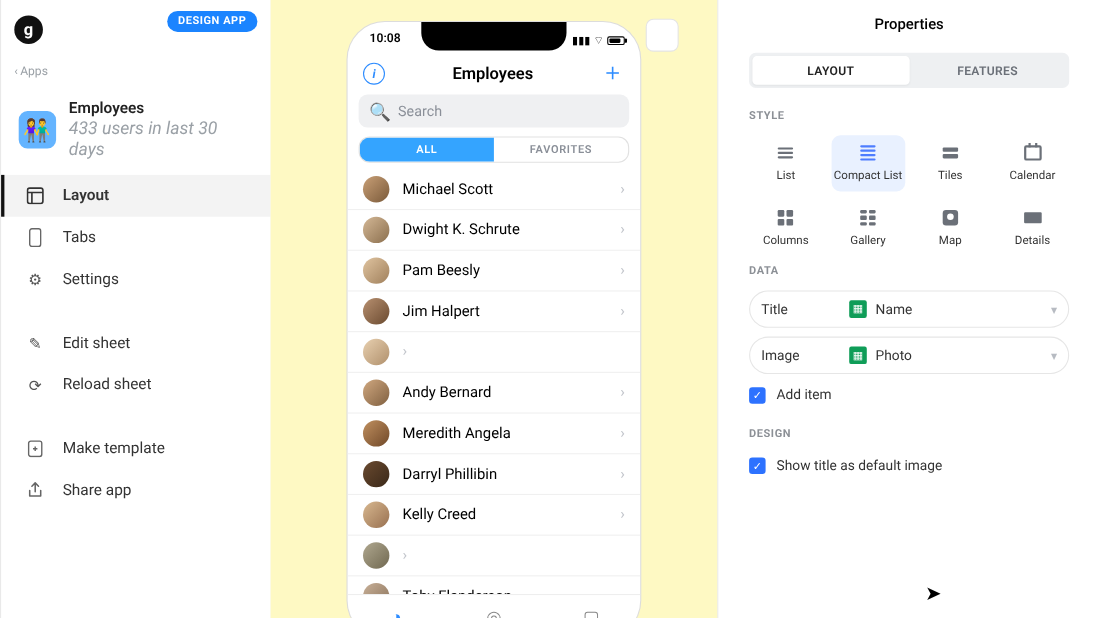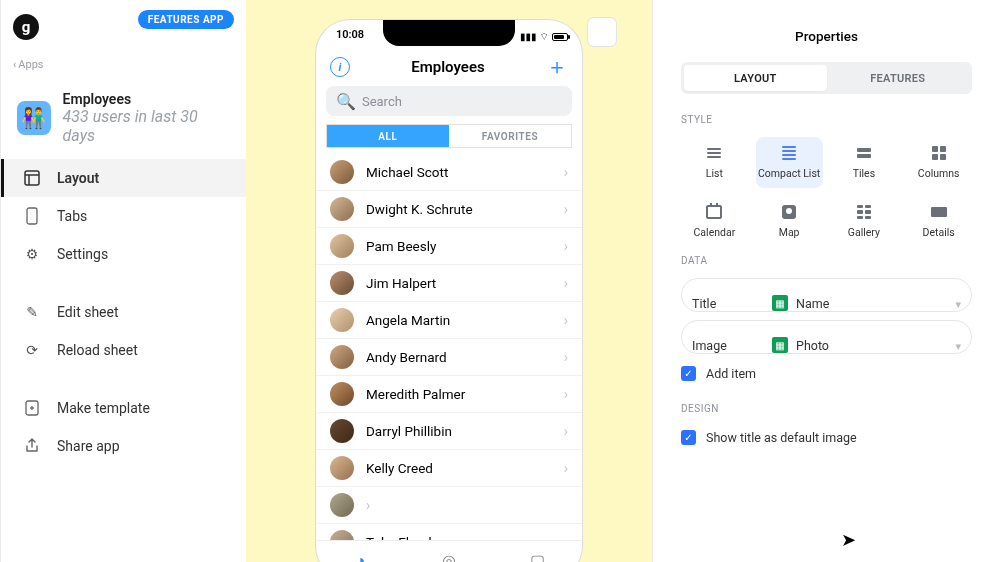--- a/index.html
+++ b/index.html
@@ -31,44 +31,44 @@
   .battery { width:16px; height:8px; border:1px solid #000; border-radius:2px; position:relative;}
   .battery::after{content:""; width:10px; height:4px; background:#000; position:absolute; top:1px; left:1px; border-radius:1px;}
   .battery::before{content:""; width:2px; height:4px; background:#000; position:absolute; right:-3px; top:1px; border-radius:1px;}
   .nav-bar { display:flex; align-items:center; justify-content:space-between; padding:2px 14px 8px;}
   .nav-title { font-size:15px; font-weight:600;}
   .info-icon { width:20px; height:20px; border:1.5px solid #2d8cff; border-radius:50%; color:#2d8cff; display:flex; align-items:center; justify-content:center; font-size:11px; font-weight:700; font-style:italic;}
   .plus-icon { color:#2d8cff; font-size:22px; font-weight:300; line-height:1;}
   .search-wrap { padding:0 10px 8px;}
   .search-field { width:100%; height:30px; background:#eff0f2; border-radius:8px; display:flex; align-items:center; gap:6px; padding:0 10px; color:#8a8f98;}
   .seg-wrap { padding:0 10px 6px;}
-  .seg { display:flex; border:1px solid #e1e1e1; border-radius:0; overflow:hidden; height:24px;}
+  .seg { display:flex; border:1px solid #e1e1e1; border-radius:10px; overflow:hidden; height:24px;}
   .seg-btn { flex:1; font-size:10px; letter-spacing:.6px; font-weight:600; display:flex; align-items:center; justify-content:center; color:#8a8f98;}
   .seg-btn.active { background:#34a4ff; color:#fff;}
   .list { flex:1; overflow:hidden;}
   .li { display:flex; align-items:center; gap:12px; padding:6px 14px; border-bottom:1px solid #f0f0f0;}
   .li-avatar { width:24px; height:24px; border-radius:50%; background:linear-gradient(135deg,#c7b49a,#8a6e5a); flex-shrink:0;}
   .li-name { flex:1; font-size:13.5px;}
   .chev { color:#c3c6cc; font-size:14px;}
   .tabbar { height:40px; border-top:1px solid #eee; display:flex; align-items:center; justify-content:space-around;}
   .tabbar .tb { width:22px; height:22px; display:flex; align-items:center; justify-content:center;}
 
   
-  .panel { width:348px; background:#fff; border-left:1px solid #e9e9e9; padding:14px 28px; overflow:hidden;}
+  .panel { width:348px; background:#fff; border-left:1px solid #e9e9e9; padding:0 28px; overflow:hidden;}
   .panel-title { text-align:center; font-size:13.5px; font-weight:500; padding:14px 0 18px;}
   .seg2 { display:flex; background:#eef0f2; border-radius:6px; padding:3px; height:32px; margin-bottom:20px;}
   .seg2-btn { flex:1; font-size:11px; font-weight:600; letter-spacing:.3px; display:flex; align-items:center; justify-content:center; border-radius:4px; color:#6b7078;}
   .seg2-btn.active { background:#fff; color:#222; box-shadow:0 1px 2px rgba(0,0,0,.05);}
-  .section-label { font-size:10px; font-weight:400; letter-spacing:.5px; color:#8c9096; margin:8px 0 12px;}
+  .section-label { font-size:10px; font-weight:700; letter-spacing:.5px; color:#8c9096; margin:8px 0 12px;}
   .style-grid { display:grid; grid-template-columns:repeat(4,1fr); gap:8px 8px; margin-bottom:3px;}
   .style-cell { display:flex; flex-direction:column; align-items:center; gap:6px; padding:8px 0; border-radius:8px; cursor:pointer;}
   .style-cell.active { background:#e9f1ff;}
   .style-ico { width:20px; height:16px; display:flex; align-items:center; justify-content:center;}
   .style-lbl { font-size:10.5px; color:#333;}
-  .data-row { display:flex; align-items:flex-end; border:1px solid #e6e6e6; border-radius:17px; height:34px; margin-bottom:8px; padding:0 10px; font-size:12.5px;}
+  .data-row { display:flex; align-items:center; border:1px solid #e6e6e6; border-radius:17px; height:34px; margin-bottom:8px; padding:0 10px; font-size:12.5px;}
   .data-row .k { width:80px; color:#333;}
   .data-row .v { flex:1; display:flex; align-items:center; gap:8px; color:#333;}
   .sheet-ico { width:16px; height:16px; background:#0f9d58; border-radius:2px; display:flex; align-items:center; justify-content:center; color:#fff; font-size:10px;}
   .data-row .caret { color:#b7bbc2; font-size:11px;}
   .chk-row { display:flex; align-items:center; gap:10px; font-size:12.5px; color:#333; padding:4px 0;}
   .chk { width:15px; height:15px; background:#2d72ff; border-radius:3px; display:flex; align-items:center; justify-content:center; color:#fff; font-size:10px;}
   
   
   .bars3 { width:14px; display:flex; flex-direction:column; gap:2px;} .bars3 span{height:2px; background:#6b7078; border-radius:1px;}
   .bars3.accent span{background:#4e7dff;}
@@ -76,21 +76,21 @@
   .cal { width:16px; height:14px; border:2px solid #6b7078; border-radius:2px; position:relative;} .cal::before{content:"";position:absolute;top:-4px;left:2px;width:2px;height:4px;background:#6b7078;} .cal::after{content:"";position:absolute;top:-4px;right:2px;width:2px;height:4px;background:#6b7078;}
   .pin { width:14px; height:14px; background:#6b7078; border-radius:3px; position:relative;} .pin::after{content:"";position:absolute;top:3px;left:4px;width:6px;height:6px;background:#fff;border-radius:50%;}
   .rect { width:16px; height:10px; background:#6b7078; border-radius:1px;}
   .cursor-ptr { position:absolute; bottom:12px; right:144px; font-size:18px; color:#000;}
 </style>
 </head>
 <body>
 
 <div class="sidebar">
   <div class="sb-top">
-    <div class="upgrade">FEATURES APP</div>
+    <div class="upgrade">DESIGN APP</div>
     <div class="logo-circle">g</div>
     <div class="back-link">
       <span>‹</span>
       <span>Apps</span>
     </div>
   </div>
   <div class="sb-app">
     <div class="app-icon">👫</div>
     <div>
       <div class="app-title">Employees</div>
@@ -196,31 +196,30 @@
           <div class="li-name">Pam Beesly</div>
           <div class="chev">›</div>
         </div>
         <div class="li">
           <div class="li-avatar" style="background:linear-gradient(135deg,#b89070,#6a4a30);"></div>
           <div class="li-name">Jim Halpert</div>
           <div class="chev">›</div>
         </div>
         <div class="li">
           <div class="li-avatar" style="background:linear-gradient(135deg,#e8d0b0,#b0906c);"></div>
-          <div class="li-name">Angela Martin</div>
           <div class="chev">›</div>
         </div>
         <div class="li">
           <div class="li-avatar" style="background:linear-gradient(135deg,#d0a880,#806040);"></div>
           <div class="li-name">Andy Bernard</div>
           <div class="chev">›</div>
         </div>
         <div class="li">
           <div class="li-avatar" style="background:linear-gradient(135deg,#c09060,#704828);"></div>
-          <div class="li-name">Meredith Palmer</div>
+          <div class="li-name">Meredith Angela</div>
           <div class="chev">›</div>
         </div>
         <div class="li">
           <div class="li-avatar" style="background:linear-gradient(135deg,#6a4a30,#3a2818);"></div>
           <div class="li-name">Darryl Phillibin</div>
           <div class="chev">›</div>
         </div>
         <div class="li">
           <div class="li-avatar" style="background:linear-gradient(135deg,#d8b890,#987050);"></div>
           <div class="li-name">Kelly Creed</div>
@@ -278,53 +277,53 @@
       <div class="style-ico">
           <div class="bars3">
             <span style="height:4px"></span>
             <span style="height:4px"></span>
           </div>
         </div>
       <div class="style-lbl">Tiles</div>
     </div>
     <div class="style-cell">
       <div class="style-ico">
+          <div class="cal"></div>
+        </div>
+      <div class="style-lbl">Calendar</div>
+    </div>
+    <div class="style-cell">
+      <div class="style-ico">
           <div class="grid2">
             <span></span>
             <span></span>
             <span></span>
             <span></span>
           </div>
         </div>
       <div class="style-lbl">Columns</div>
     </div>
     <div class="style-cell">
       <div class="style-ico">
-          <div class="cal"></div>
-        </div>
-      <div class="style-lbl">Calendar</div>
+          <div class="grid2">
+            <span></span>
+            <span></span>
+            <span></span>
+            <span></span>
+            <span></span>
+            <span></span>
+          </div>
+        </div>
+      <div class="style-lbl">Gallery</div>
     </div>
     <div class="style-cell">
       <div class="style-ico">
           <div class="pin"></div>
         </div>
       <div class="style-lbl">Map</div>
-    </div>
-    <div class="style-cell">
-      <div class="style-ico">
-          <div class="grid2">
-            <span></span>
-            <span></span>
-            <span></span>
-            <span></span>
-            <span></span>
-            <span></span>
-          </div>
-        </div>
-      <div class="style-lbl">Gallery</div>
     </div>
     <div class="style-cell">
       <div class="style-ico">
           <div class="rect"></div>
         </div>
       <div class="style-lbl">Details</div>
     </div>
   </div>
 
   <div class="section-label">DATA</div>

